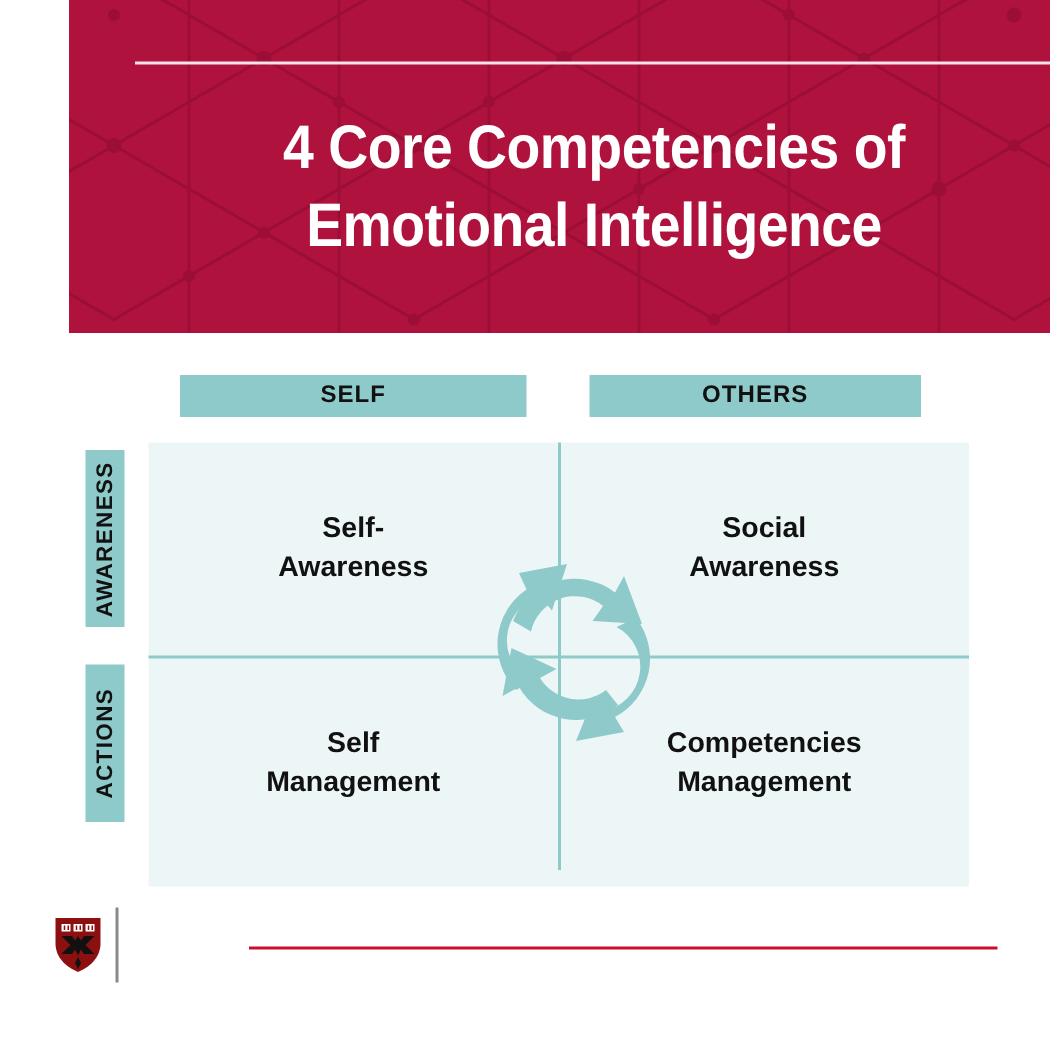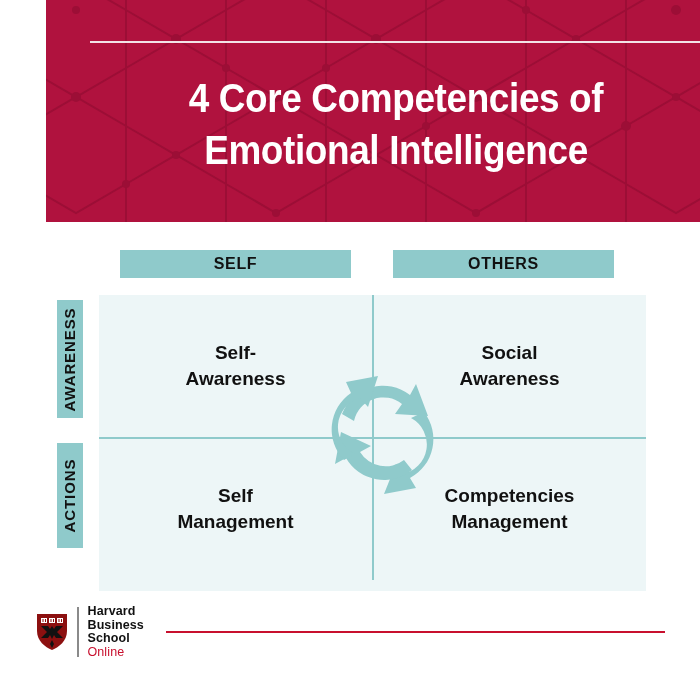--- a/index.html
+++ b/index.html
@@ -337,21 +337,15 @@
         <rect x="25" y="6" width="1" height="3"></rect>
       </g>
       <path d="M5,13 L12,13 L14,16 L16,13 L18,16 L20,13 L27,13
                L21,19 L27,25 L20,25 L18,22 L16,26 L14,22 L12,25 L5,25
                L11,19 Z" fill="#111111"></path>
       <path d="M16,27 L18,31 L16,35 L14,31 Z" fill="#111111"></path>
     </svg>
 
     <div class="logo-divider"></div>
 
-    <div class="logo-words">
-      <div>Harvard</div>
-      <div>Business</div>
-      <div>School</div>
-      <div class="online">Online</div>
-    </div>
   </div>
 
 </div>
 
 </body></html>

